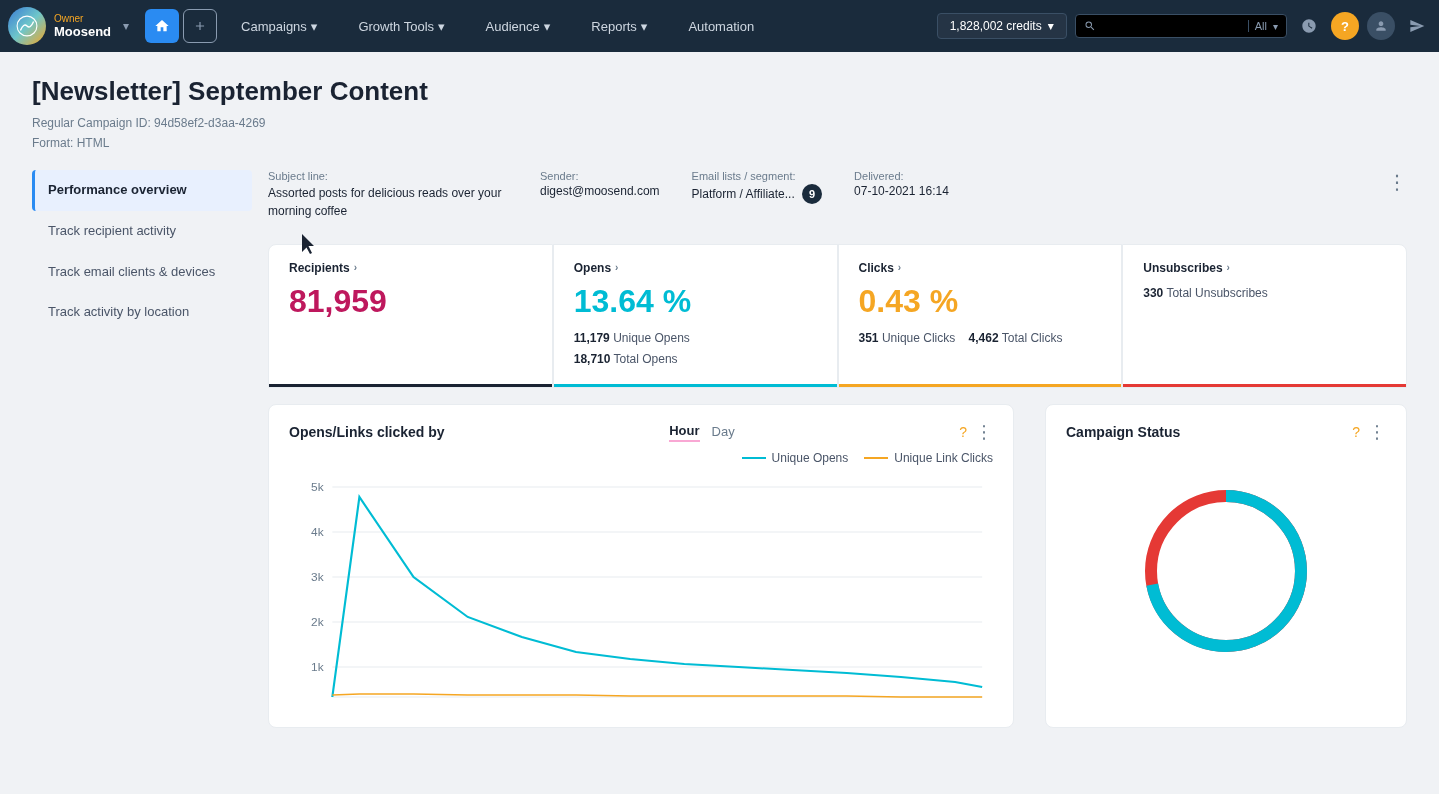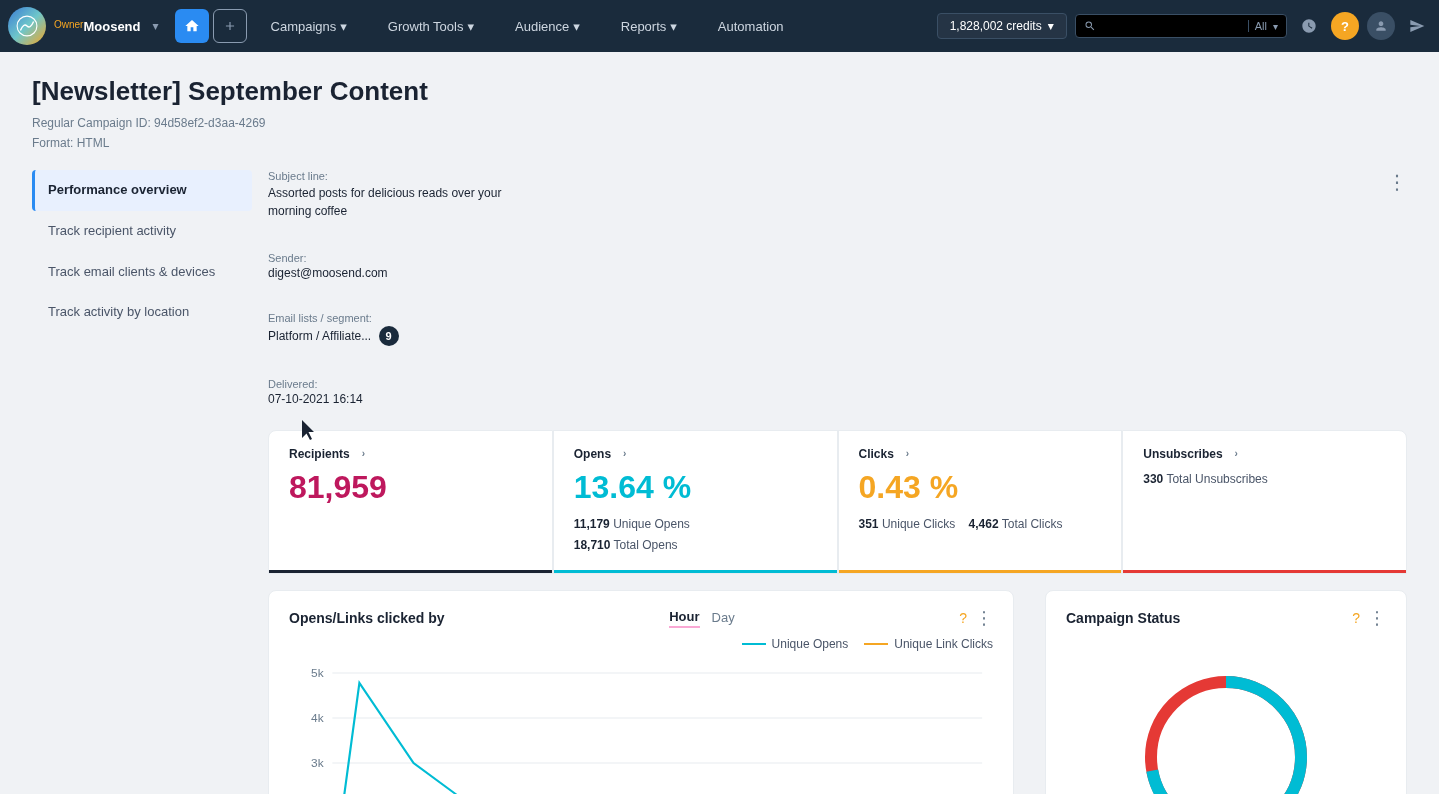--- a/index.html
+++ b/index.html
@@ -19,21 +19,21 @@
     .nav-logo {
       width: 38px; height: 38px;
       background: linear-gradient(135deg, #3a7bd5 0%, #6ec6ca 50%, #f5a623 100%);
       border-radius: 50%;
       display: flex; align-items: center; justify-content: center;
       color: white; font-weight: bold; font-size: 13px;
       flex-shrink: 0;
       margin-right: 4px;
     }
     .nav-brand {
-      display: flex; flex-direction: row;
+      display: flex; flex-direction: column;
       color: white; margin-right: 8px;
     }
     .nav-brand .owner { font-size: 10px; color: #f5a623; }
     .nav-brand .name { font-size: 13px; font-weight: 600; }
     .nav-brand-dropdown {
       color: #8a9bb0; font-size: 12px; cursor: pointer; margin-right: 12px;
     }
     .nav-icon-btn {
       width: 34px; height: 34px;
       border-radius: 6px;
@@ -127,21 +127,20 @@
     .right-panel {
       flex: 1; min-width: 0;
     }
 
     
     .campaign-header {
       display: flex; align-items: flex-start;
       gap: 32px; margin-bottom: 24px;
       padding: 0 0 0 16px;
       position: relative;
-      flex-direction: column;
     }
     .campaign-header .more-btn {
       position: absolute; right: 0; top: 0;
       color: #6a7b8c; cursor: pointer; font-size: 20px;
     }
     .header-col { display: flex; flex-direction: column; gap: 2px; }
     .header-label { font-size: 11px; color: #6a7b8c; }
     .header-value { font-size: 12px; color: #1a2332; }
     .header-value.multiline { font-size: 12px; }
     .badge {
@@ -161,21 +160,21 @@
     .stat-card {
       background: white;
       border: 1px solid #e8ecf0;
       padding: 16px 20px;
       position: relative;
     }
     .stat-card:first-child { border-radius: 8px 0 0 0; }
     .stat-card:last-child { border-radius: 0 8px 0 0; }
     .stat-card-label {
       font-size: 12px; color: #1a2332; font-weight: 600;
-      display: flex; align-items: center; gap: 12px;
+      display: flex; align-items: center; gap: 4px;
       margin-bottom: 8px; cursor: pointer;
     }
     .stat-card-label .chevron { font-size: 10px; color: #6a7b8c; }
     .stat-main-value {
       font-size: 32px; font-weight: 700; color: #be185d;
       margin-bottom: 8px;
     }
     .stat-main-value.cyan { color: #00bcd4; }
     .stat-main-value.yellow { color: #f5a623; }
     .stat-main-value.red { color: #e53935; }

